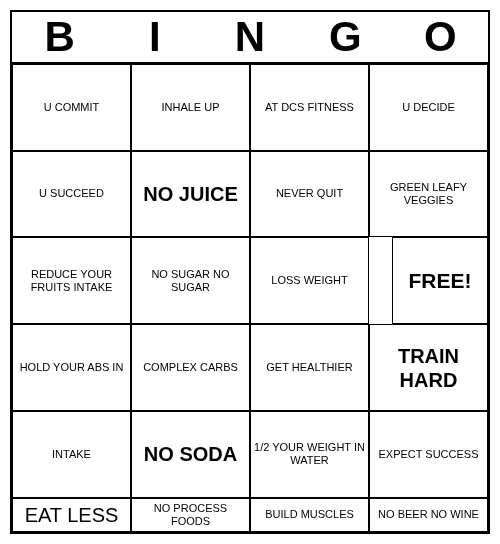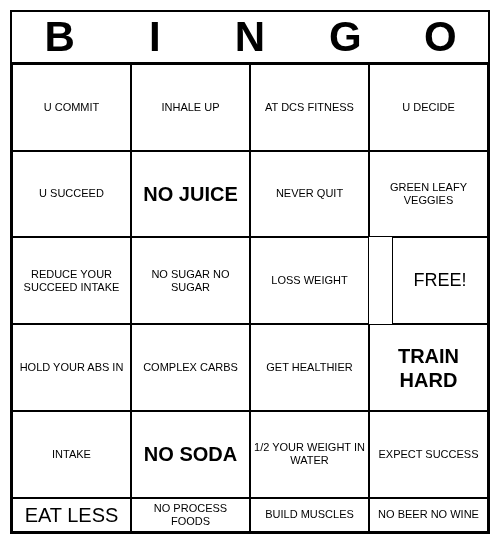--- a/index.html
+++ b/index.html
@@ -52,22 +52,22 @@
     }
     .bingo-cell.large-text {
       font-size: 20px;
       font-weight: bold;
     }
     .bingo-cell.xl-text {
       font-size: 20px;
       font-weight: normal;
     }
     .bingo-cell.free {
-      font-size: 18px;
-      font-weight: normal;
+      font-size: 21px;
+      font-weight: bold;
       margin-left: 23px;
     }
   </style>
 </head>
 <body>
 
 <div class="bingo-card">
   <div class="bingo-header">
     <span class="bingo-header-letter">B</span>
     <span class="bingo-header-letter">I</span>
@@ -77,21 +77,21 @@
   </div>
   <div class="bingo-grid">
   <div class="bingo-cell">U COMMIT</div>
       <div class="bingo-cell">INHALE UP</div>
       <div class="bingo-cell">AT DCS FITNESS</div>
       <div class="bingo-cell">U DECIDE</div>
       <div class="bingo-cell">U SUCCEED</div>
       <div class="bingo-cell large-text">NO JUICE</div>
       <div class="bingo-cell">NEVER QUIT</div>
       <div class="bingo-cell">GREEN LEAFY VEGGIES</div>
-      <div class="bingo-cell">REDUCE YOUR SUCCEED INTAKE</div>
+      <div class="bingo-cell">REDUCE YOUR FRUITS INTAKE</div>
       <div class="bingo-cell">NO SUGAR NO SUGAR</div>
       <div class="bingo-cell">LOSS WEIGHT</div>
       <div class="bingo-cell free">FREE!</div>
       <div class="bingo-cell">HOLD YOUR ABS IN</div>
       <div class="bingo-cell">COMPLEX CARBS</div>
       <div class="bingo-cell">GET HEALTHIER</div>
       <div class="bingo-cell large-text">TRAIN HARD</div>
       <div class="bingo-cell">INTAKE</div>
       <div class="bingo-cell large-text">NO SODA</div>
       <div class="bingo-cell">1/2 YOUR WEIGHT IN WATER</div>

